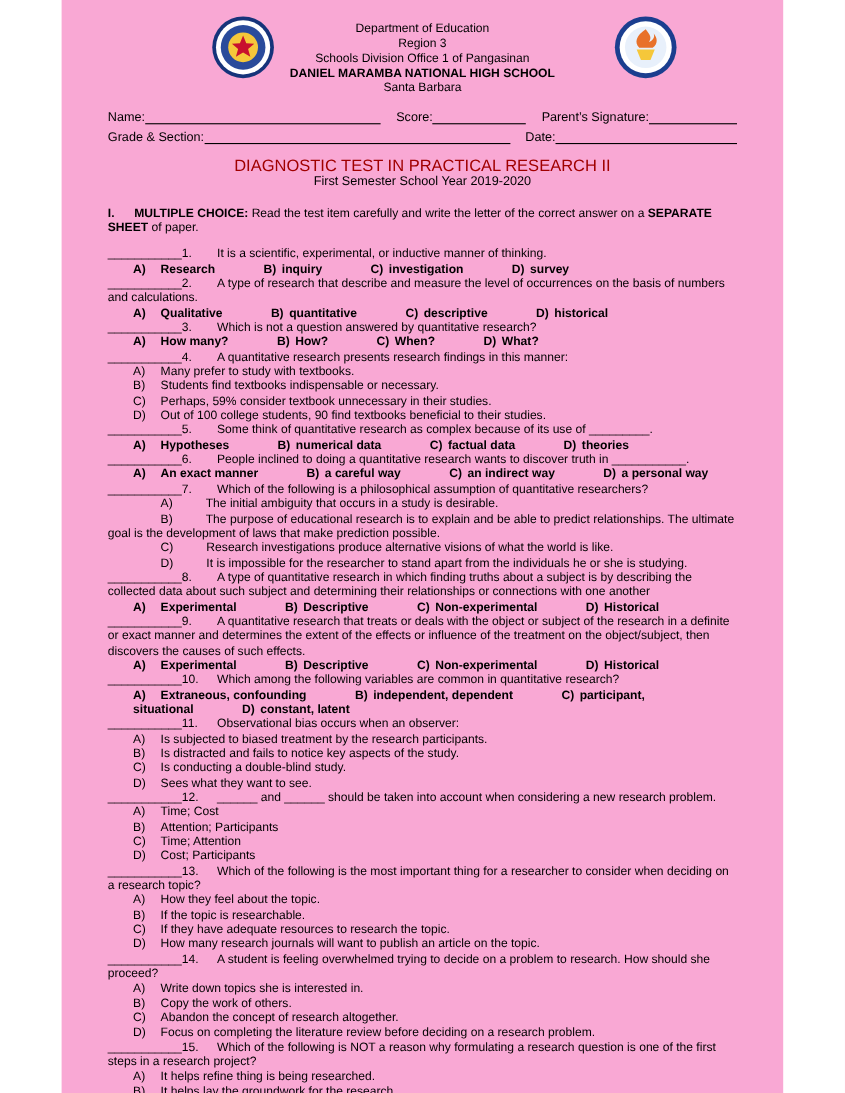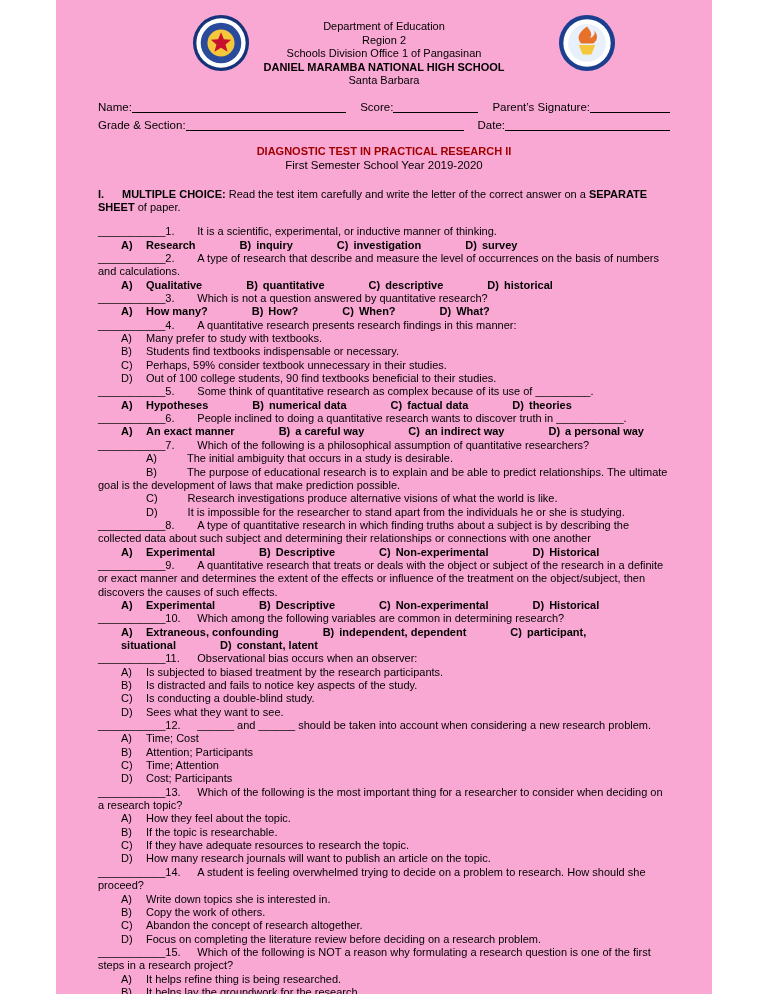--- a/index.html
+++ b/index.html
@@ -14,21 +14,21 @@
   .form-row{display:flex;align-items:flex-end;white-space:nowrap;font-size:11.5px;}
   .row1{margin-top:12px;}
   .row2{margin-top:5px;}
   .fill{border-bottom:1px solid #000;height:12px;display:inline-block;}
   .grow{flex:1 1 auto;}
   .w85{width:85px;}
   .w80{width:80px;}
   .w165{width:165px;}
   .gap{margin-left:14px;}
   .title-block{text-align:center;margin-top:13px;line-height:14.5px;}
-  .test-title{font-weight:700;font-size:11px;}
+  .test-title{font-weight:400;font-size:15px;}
   .test-subtitle{font-size:11.5px;}
   .instructions{margin-top:15px;line-height:13.4px;}
   .numeral{font-weight:700;display:inline-block;width:24px;}
   .heading{font-weight:700;}
   .bold{font-weight:700;}
   .questions{margin-top:11px;line-height:13.35px;}
   .qnum{display:inline-block;width:32px;}
   .opt-row{padding-left:23px;}
   .opt-inline{margin-right:44px;font-weight:bold;}
   .opt-inline:last-child{margin-right:0;}
@@ -59,21 +59,21 @@
       <circle cx="30" cy="30" r="29" fill="#1b3e8f"></circle>
       <circle cx="30" cy="30" r="24.5" fill="#ffffff"></circle>
       <circle cx="30" cy="30" r="19.5" fill="#e8f0fb"></circle>
       <path d="M30 13 c4 5 6 8 3 12 c5 -2 5.5 -5.5 4.5 -8 c3.5 4 4.5 9.5 -1 13.5 h-12.5 c-5 -5 -3 -11.5 6 -17.5z" fill="#e8712a"></path>
       <path d="M21.5 32 h17 l-4 10 h-9z" fill="#f5c73a"></path>
     </svg>
   </div>
 
   <div class="header">
     <div>Department of Education</div>
-    <div>Region 2</div>
+    <div>Region 3</div>
     <div>Schools Division Office 1 of Pangasinan</div>
     <div class="school">DANIEL MARAMBA NATIONAL HIGH SCHOOL</div>
     <div>Santa Barbara</div>
   </div>
 
   <div class="form-row row1">
     <span>Name:</span>
     <span class="fill grow"></span>
     <span class="gap">Score:</span>
     <span class="fill w85"></span>
@@ -137,21 +137,21 @@
       </div>
       <div class="question">
         <div class="stem"><span class="blank">___________</span><span class="qnum">8.</span><span class="qtext">A type of quantitative research in which finding truths about a subject is by describing the collected data about such subject and determining their relationships or connections with one another</span></div>
         <div class="opt-row"><span class="opt-inline"><span class="olet">A)</span><span class="otext">Experimental</span></span><span class="opt-inline"><span class="olet">B)</span><span class="otext">Descriptive</span></span><span class="opt-inline"><span class="olet">C)</span><span class="otext">Non-experimental</span></span><span class="opt-inline"><span class="olet">D)</span><span class="otext">Historical</span></span></div>
       </div>
       <div class="question">
         <div class="stem"><span class="blank">___________</span><span class="qnum">9.</span><span class="qtext">A quantitative research that treats or deals with the object or subject of the research in a definite or exact manner and determines the extent of the effects or influence of the treatment on the object/subject, then discovers the causes of such effects.</span></div>
         <div class="opt-row"><span class="opt-inline"><span class="olet">A)</span><span class="otext">Experimental</span></span><span class="opt-inline"><span class="olet">B)</span><span class="otext">Descriptive</span></span><span class="opt-inline"><span class="olet">C)</span><span class="otext">Non-experimental</span></span><span class="opt-inline"><span class="olet">D)</span><span class="otext">Historical</span></span></div>
       </div>
       <div class="question">
-        <div class="stem"><span class="blank">___________</span><span class="qnum">10.</span><span class="qtext">Which among the following variables are common in determining research?</span></div>
+        <div class="stem"><span class="blank">___________</span><span class="qnum">10.</span><span class="qtext">Which among the following variables are common in quantitative research?</span></div>
         <div class="opt-row"><span class="opt-inline"><span class="olet">A)</span><span class="otext">Extraneous, confounding</span></span><span class="opt-inline"><span class="olet">B)</span><span class="otext">independent, dependent</span></span><span class="opt-inline"><span class="olet">C)</span><span class="otext">participant, situational</span></span><span class="opt-inline"><span class="olet">D)</span><span class="otext">constant, latent</span></span></div>
       </div>
       <div class="question">
         <div class="stem"><span class="blank">___________</span><span class="qnum">11.</span><span class="qtext">Observational bias occurs when an observer:</span></div>
         <div class="opt-stacked"><span class="olet">A)</span><span class="otext2">Is subjected to biased treatment by the research participants.</span></div>
         <div class="opt-stacked"><span class="olet">B)</span><span class="otext2">Is distracted and fails to notice key aspects of the study.</span></div>
         <div class="opt-stacked"><span class="olet">C)</span><span class="otext2">Is conducting a double-blind study.</span></div>
         <div class="opt-stacked"><span class="olet">D)</span><span class="otext2">Sees what they want to see.</span></div>
       </div>
       <div class="question">

